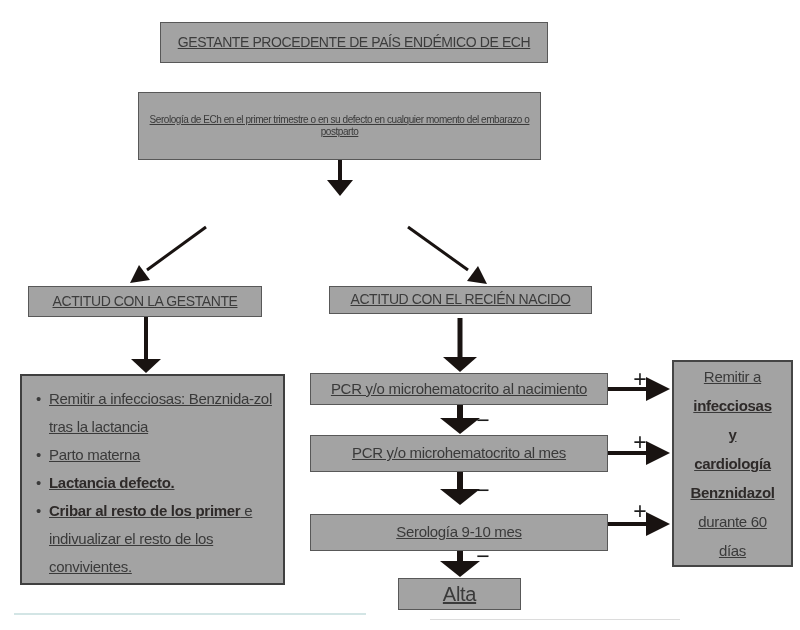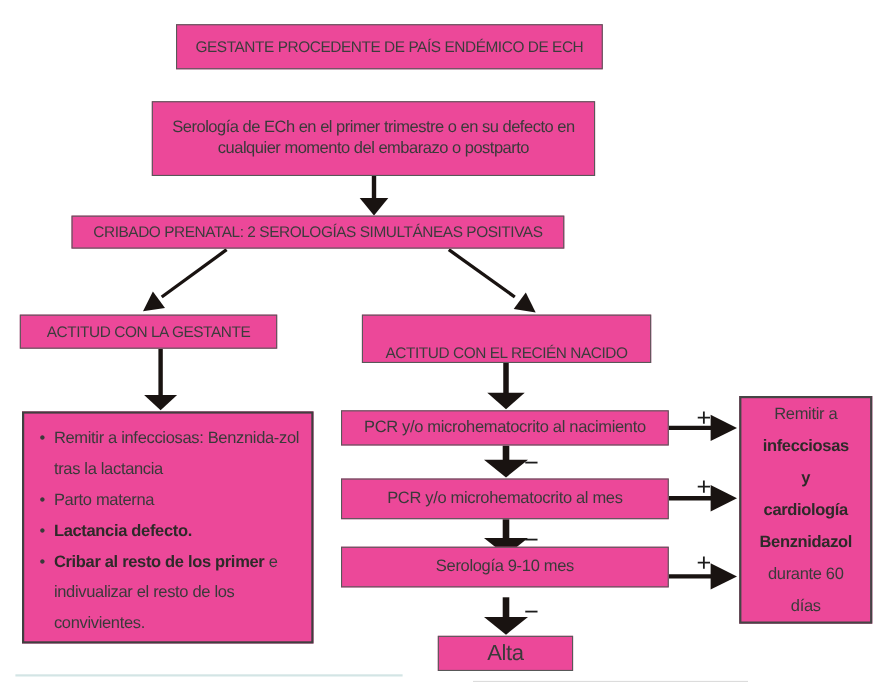--- a/index.html
+++ b/index.html
@@ -7,50 +7,51 @@
     position: relative;
     width: 800px; height: 630px;
     background: #ffffff;
     font-family: "Liberation Sans", sans-serif;
     color: #3a3a3a;
     overflow: hidden;
   }
   .box {
     position: absolute;
     box-sizing: border-box;
-    background: #ec4899;
+    background: #a3a3a3;
     border: 1px solid #585858;
     display: flex;
     align-items: center;
     justify-content: center;
     text-align: center;
     z-index: 2;
     letter-spacing: -0.3px;
     line-height: 1.25;
+    text-decoration: underline;
   }
   .caps { font-size: 14px; letter-spacing: -0.4px; white-space: nowrap; color: #3c3c3c; }
   
   .gestante-box   { left: 160px; top: 22px;  width: 388px; height: 41px; }
-  .serologia-box  { left: 138px; top: 92px;  width: 403px; height: 68px; font-size: 15px; letter-spacing: -0.45px; padding: 0 4px; }
+  .serologia-box  { left: 138px; top: 92px;  width: 403px; height: 68px; font-size: 10px; letter-spacing: -0.45px; padding: 0 4px; }
   .cribado-box    { left: 65px;  top: 196px; width: 448px; height: 30px; }
-  .mother-header  { left: 18px;  top: 286px; width: 234px; height: 31px; }
-  .newborn-header { left: 329px; top: 286px; width: 263px; height: 44px; align-items: flex-end; }
+  .mother-header  { left: 28px;  top: 286px; width: 234px; height: 31px; }
+  .newborn-header { left: 329px; top: 286px; width: 263px; height: 28px; }
   .mother-box {
     left: 20px; top: 374px; width: 265px; height: 211px;
     border-width: 2px; border-color: #3f3f3f;
     align-items: flex-start; justify-content: flex-start; text-align: left;
     padding: 9px 6px 6px 14px;
   }
   .mother-box ul { list-style: none; margin: 0; padding: 0; font-size: 15px; line-height: 28px; }
   .mother-box li { position: relative; padding-left: 13px; }
   .mother-box .bullet { position: absolute; left: 0; top: 0; }
   .step-box   { left: 310px; width: 298px; font-size: 15px; }
   .step-1     { top: 373px; height: 32px; }
   .step-2     { top: 435px; height: 37px; }
-  .step-3     { top: 497px; height: 37px; align-items: center; }
+  .step-3     { top: 514px; height: 37px; align-items: center; }
   .alta-box   { left: 398px; top: 578px; width: 123px; height: 32px; font-size: 20px; }
   .referral-box {
     left: 672px; top: 360px; width: 121px; height: 207px;
     border-width: 2px; border-color: #454545;
     font-size: 15px; line-height: 29px; padding: 0 19px;
   }
   .bold { font-weight: bold; color: #2e2a29; }
   
   .arrows { position: absolute; left: 0; top: 0; z-index: 1; pointer-events: none; }
   .arrows line    { stroke: #191311; }
@@ -137,23 +138,20 @@
   </svg>
 
   <div class="box gestante-box">
     <span class="caps">GESTANTE PROCEDENTE DE PAÍS ENDÉMICO DE ECH</span>
   </div>
 
   <div class="box serologia-box">
     <span>Serología de ECh en el primer trimestre o en su defecto en cualquier momento del embarazo o postparto</span>
   </div>
 
-  <div class="box cribado-box">
-    <span class="caps">CRIBADO PRENATAL: 2 SEROLOGÍAS SIMULTÁNEAS POSITIVAS</span>
-  </div>
 
   <div class="box mother-header">
     <span class="caps">ACTITUD CON LA GESTANTE</span>
   </div>
 
   <div class="box newborn-header">
     <span class="caps">ACTITUD CON EL RECIÉN NACIDO</span>
   </div>
 
   <div class="box mother-box">

